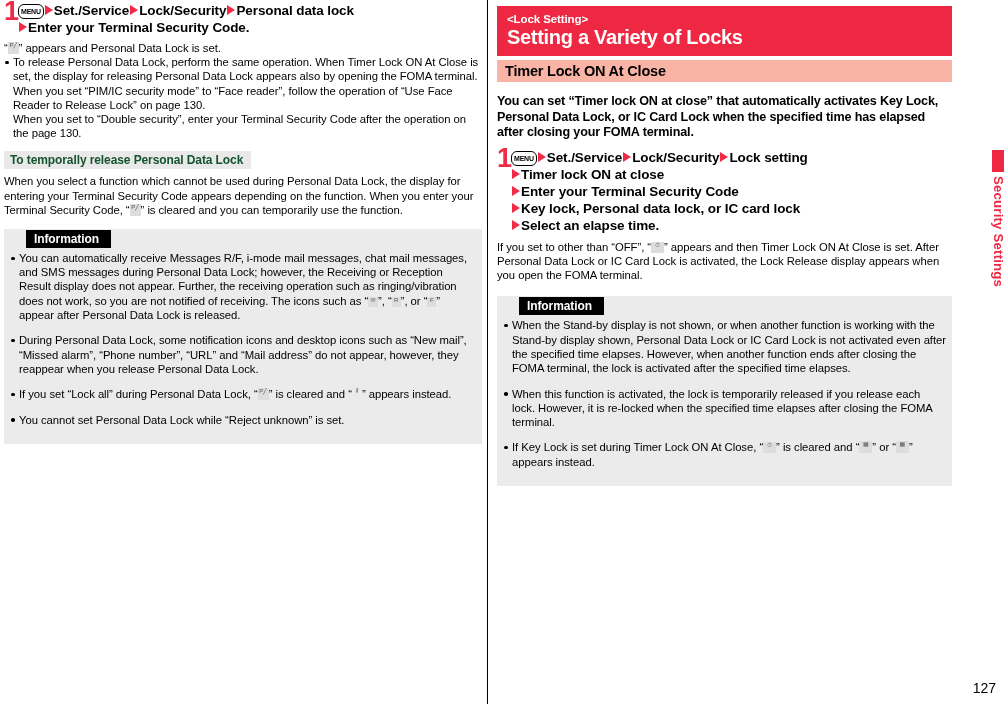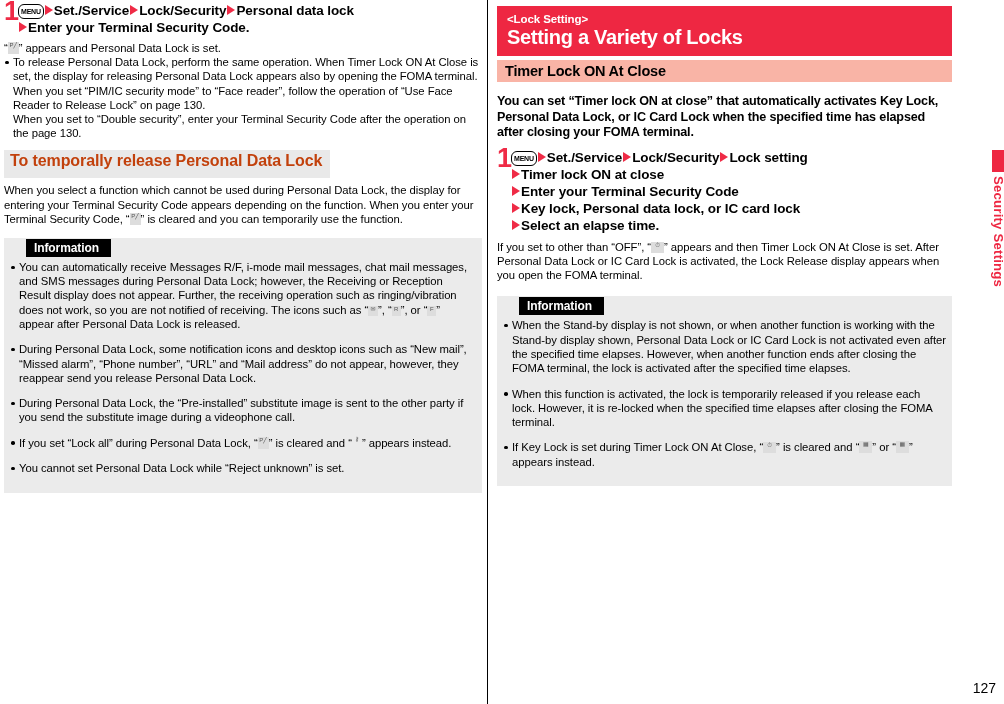--- a/index.html
+++ b/index.html
@@ -120,24 +120,24 @@
   .pic-r   { width: 9px;  height: 10px; }
   .pic-f   { width: 9px;  height: 10px; }
   .pic-key { width: 10px; height: 13px; background: transparent; }
   .pic-timer { width: 13px; height: 11px; }
   .pic-grid  { width: 13px; height: 12px; }
 
   
   .sec-head-gray {
     display: inline-block;
     background: #e9e9e9;
-    color: #c2410c;
-    font-size: 16px;
-    font-weight: bold;
-    padding: 2px 8px 8px 6px;
+    color: #14532d;
+    font-size: 12px;
+    font-weight: bold;
+    padding: 2px 8px 2px 6px;
     margin: 0;
     letter-spacing: -0.1px;
   }
 
   
   .info-box {
     background: #ebebeb;
     padding: 0 6px 6px 6px;
   }
   .info-head {
@@ -251,22 +251,21 @@
     </div>
 
     <div class="body-text" style="margin-top:5px;">
       <p><span>When you select a function which cannot be used during Personal Data Lock, the display for entering your Terminal Security Code appears depending on the function. When you enter your Terminal Security Code, “</span><span class="pic pic-p">P╱</span><span>” is cleared and you can temporarily use the function.</span></p>
     </div>
 
     <div class="info-box" style="margin-top:12px;">
       <div class="info-head">Information</div>
       <div class="info-body">
         <p class="bullet"><span>You can automatically receive Messages R/F, i-mode mail messages, chat mail messages, and SMS messages during Personal Data Lock; however, the Receiving or Reception Result display does not appear. Further, the receiving operation such as ringing/vibration does not work, so you are not notified of receiving. The icons such as “</span><span class="pic pic-env">✉</span><span>”, “</span><span class="pic pic-r">R</span><span>”, or “</span><span class="pic pic-f">F</span><span>” appear after Personal Data Lock is released.</span></p>
-        <p class="bullet">During Personal Data Lock, some notification icons and desktop icons such as “New mail”, “Missed alarm”, “Phone number”, “URL” and “Mail address” do not appear, however, they reappear send you release Personal Data Lock.</p>
-        <p class="bullet">During Personal Data Lock, the “Pre-installed” substitute image is sent to the other party if you send the substitute image during a videophone call.</p>
+        <p class="bullet">During Personal Data Lock, some notification icons and desktop icons such as “New mail”, “Missed alarm”, “Phone number”, “URL” and “Mail address” do not appear, however, they reappear when you release Personal Data Lock.</p>
         <p class="bullet"><span>If you set “Lock all” during Personal Data Lock, “</span><span class="pic pic-p">P╱</span><span>” is cleared and “</span><span class="pic pic-key">⚷</span><span>” appears instead.</span></p>
         <p class="bullet">You cannot set Personal Data Lock while “Reject unknown” is set.</p>
       </div>
     </div>
 
   </div>
 
   <div class="col-divider"></div>
 
   <div class="col-right">

